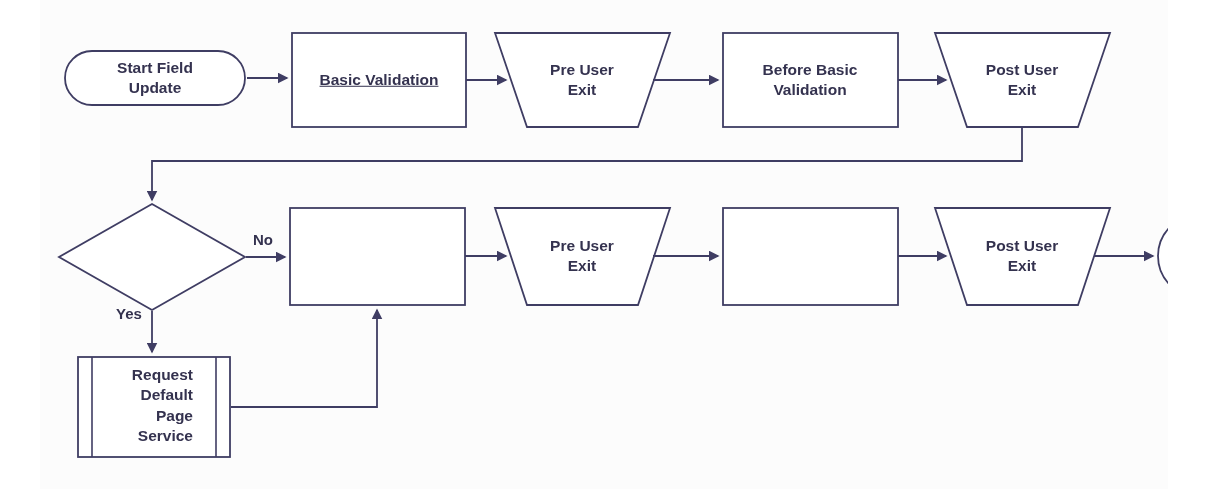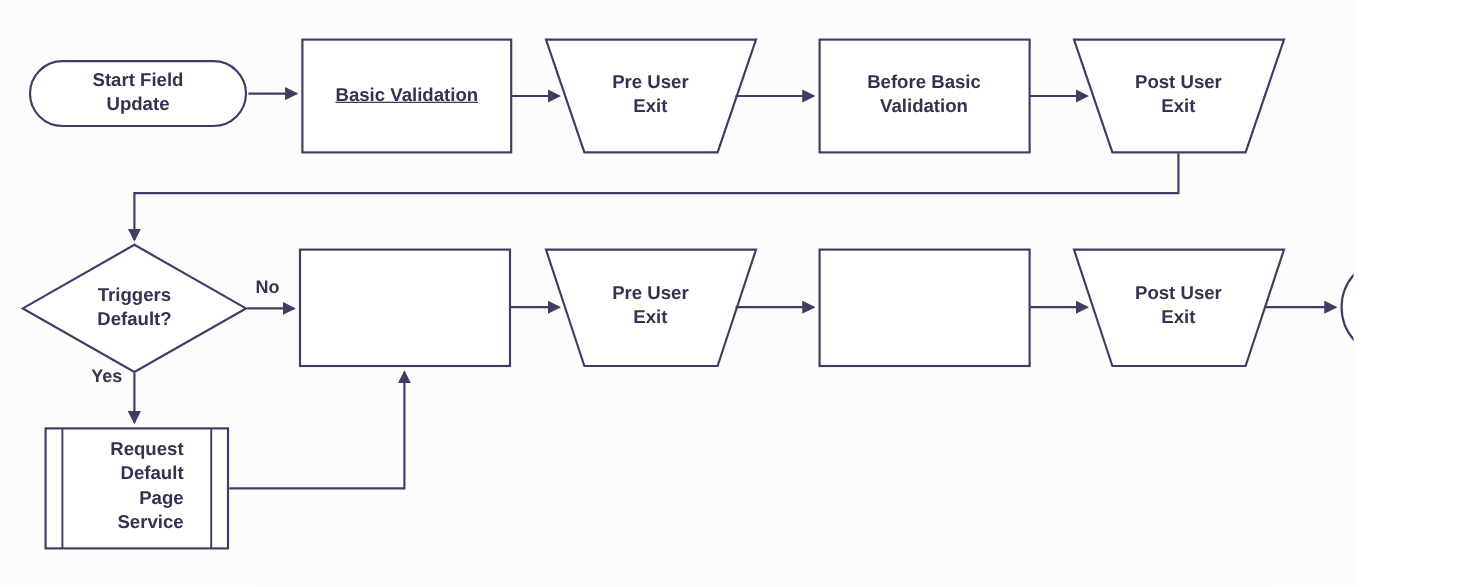--- a/index.html
+++ b/index.html
@@ -3,20 +3,21 @@
 <meta charset="utf-8">
 <style>
   html, body { margin: 0; padding: 0; background: #ffffff; }
   .canvas {
     position: relative;
     width: 1128px;
     height: 489px;
     background: #fcfcfc;
     font-family: "Liberation Sans", sans-serif;
     overflow: hidden;
+    margin-left: 40px;
   }
   .canvas svg { position: absolute; left: 0; top: 0; }
   .shape { fill: #ffffff; stroke: #3f3d63; stroke-width: 1.8; }
   .inner-line { stroke: #3f3d63; stroke-width: 1.6; }
   .edge { stroke: #3f3d63; stroke-width: 1.8; fill: none; }
   .label, .edge-label {
     position: absolute;
     transform: translate(-50%, -50%);
     text-align: center;
     font-weight: 700;
@@ -70,21 +71,20 @@
     <line class="edge" x1="112" y1="311" x2="112" y2="352" marker-end="url(#arrow)"></line>
     <polyline class="edge" points="191,407 337,407 337,310" marker-end="url(#arrow)"></polyline>
   </svg>
 
   <div class="label" style="left:115px; top:78px; width:110px;">Start Field Update</div>
   <div class="label" style="left:339px; top:80px; width:160px;text-decoration:underline;">Basic Validation</div>
   <div class="label" style="left:542px; top:80px; width:80px;">Pre User Exit</div>
   <div class="label" style="left:770px; top:80px; width:112px;">Before Basic Validation</div>
   <div class="label" style="left:982px; top:80px; width:84px;">Post User Exit</div>
 
-  <div class="label" style="left:112px; top:257px; width:90px;">Triggers Default?</div>
   <div class="label" style="left:542px; top:256px; width:80px;">Pre User Exit</div>
   <div class="label" style="left:982px; top:256px; width:84px;">Post User Exit</div>
   <div class="label" style="left:1159px; top:256px; width:60px;text-decoration:underline;">End</div>
 
   <div class="label" style="left:114px; top:406px; width:78px;text-align:right;">Request Default Page Service</div>
 
   <div class="edge-label" style="left:223px; top:240px; width:40px;">No</div>
   <div class="edge-label" style="left:89px; top:314px; width:44px;">Yes</div>
 
 </div>

